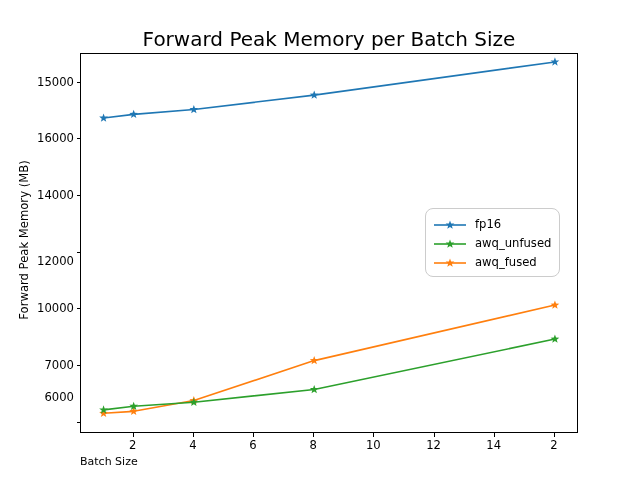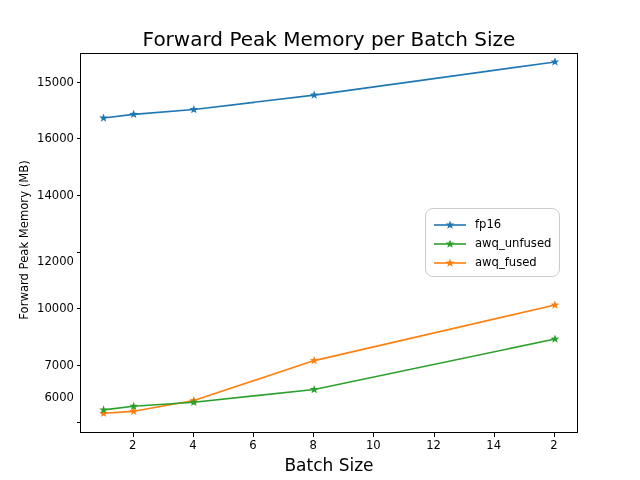--- a/index.html
+++ b/index.html
@@ -84,22 +84,22 @@
     left: 0px;
     top: 0px;
     width: 74px;
     height: 480px;
   }
   #xlabel {
     position: absolute;
     left: 80px;
     top: 455px;
     width: 498px;
-    text-align: center;
-    font-size: 17px;
+    text-align: left;
+    font-size: 11px;
     white-space: nowrap;
   }
   #ylabel {
     position: absolute;
     left: -106px;
     top: 233px;
     width: 260px;
     text-align: center;
     font-size: 11.6px;
     white-space: nowrap;

